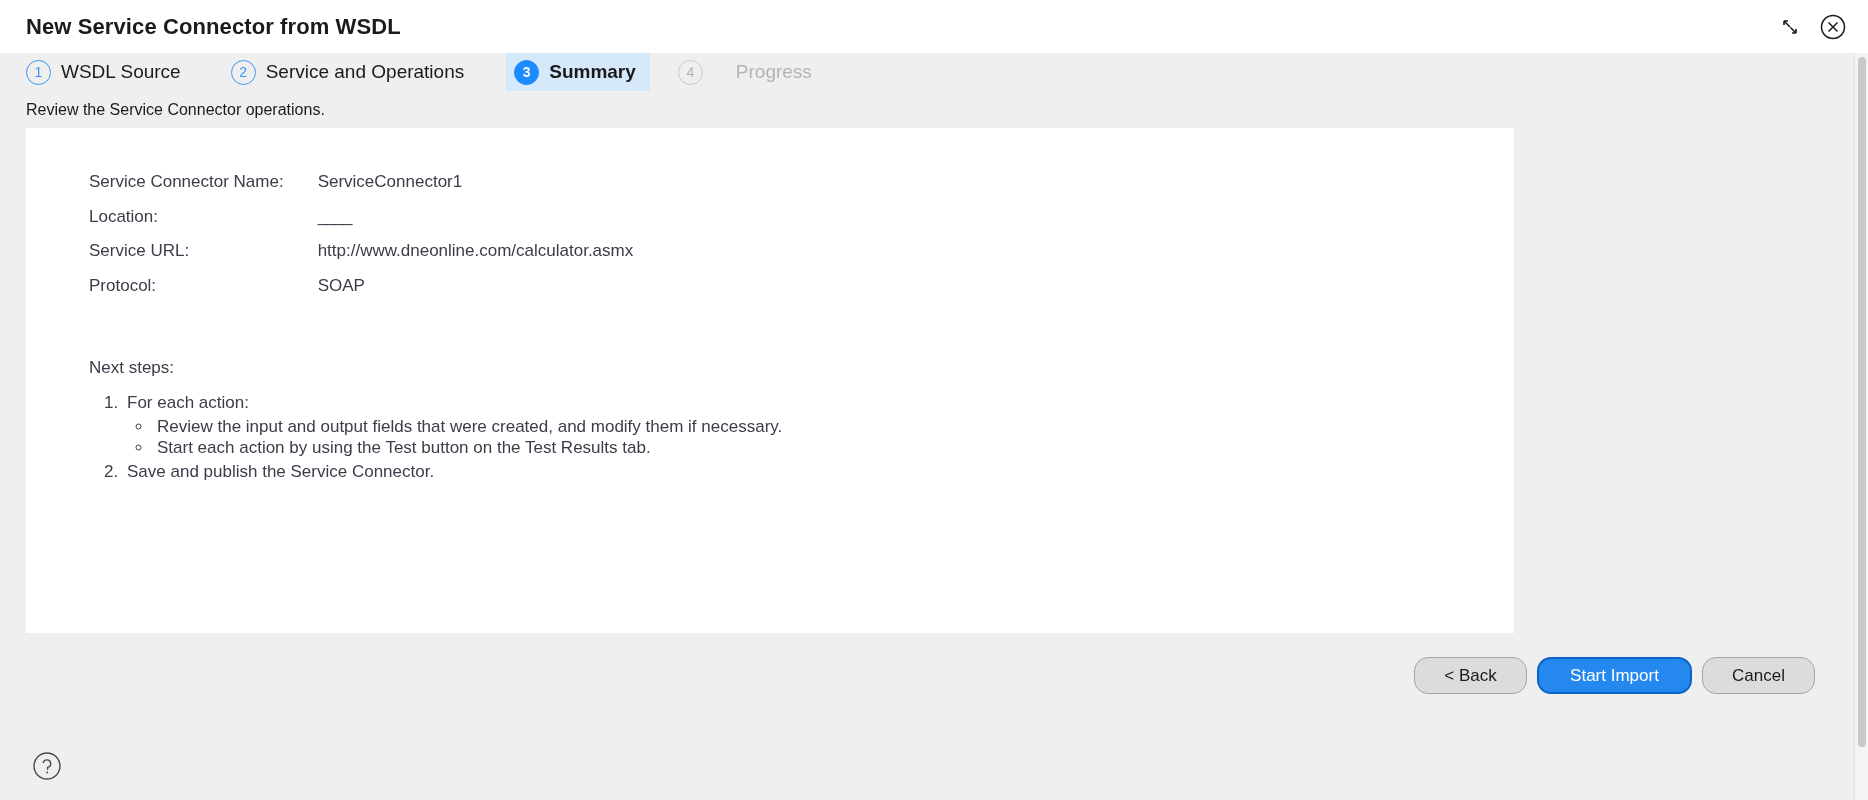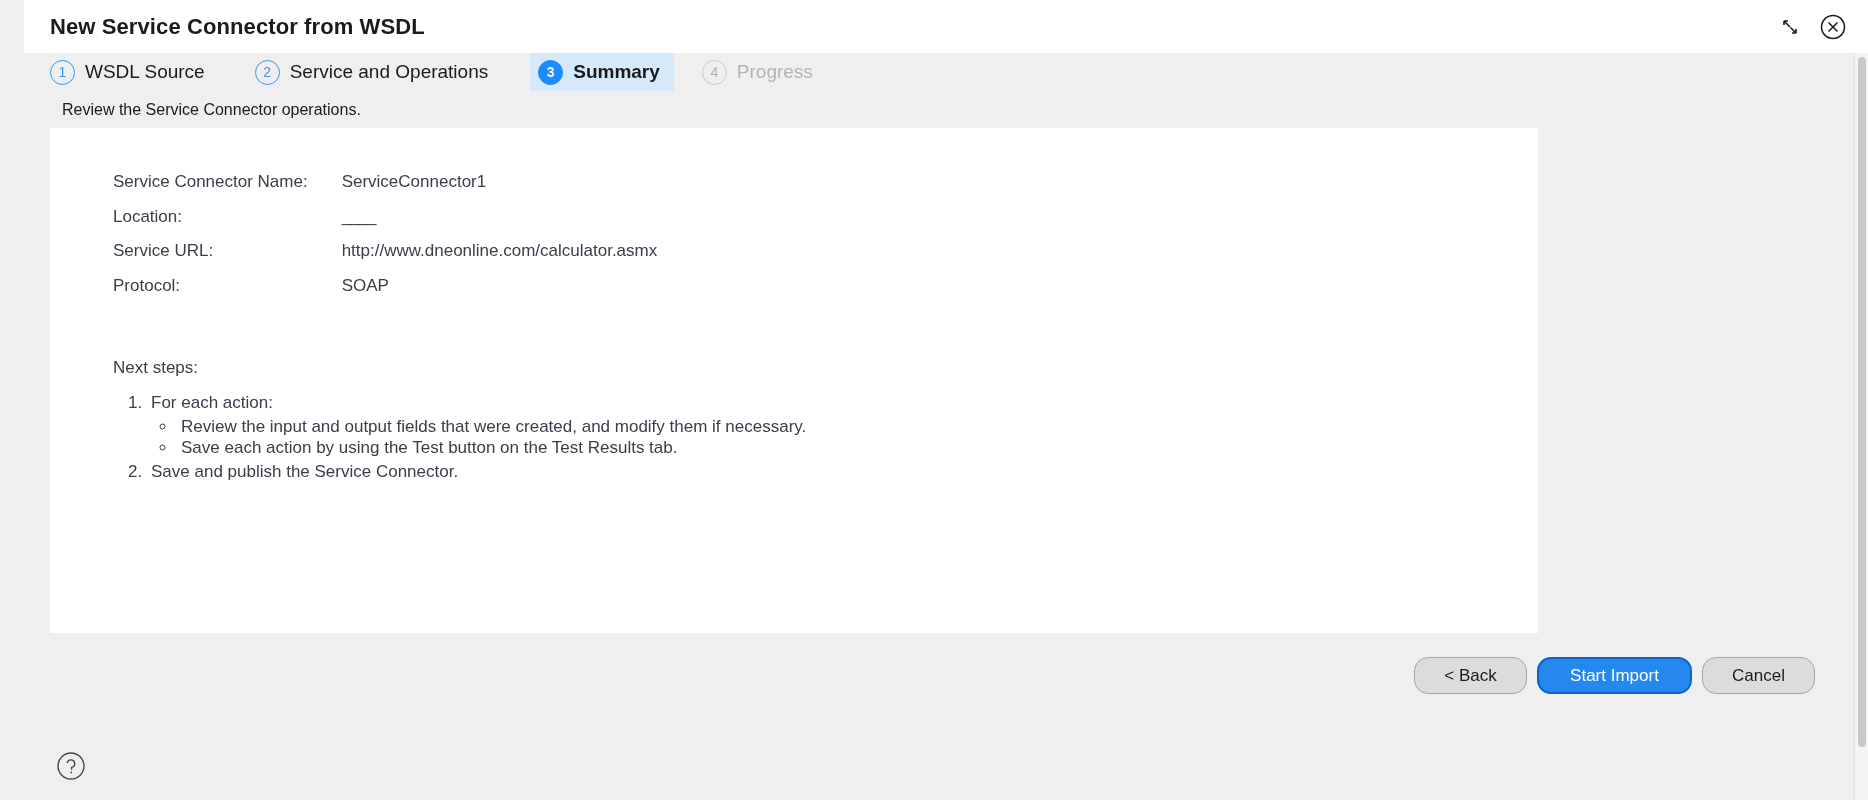--- a/index.html
+++ b/index.html
@@ -6,21 +6,21 @@
   html, body {
     width: 1868px; height: 800px;
     background: #ffffff;
     font-family: "Liberation Sans", sans-serif;
     overflow: hidden;
   }
   #app {
     position: relative;
     width: 1868px; height: 800px;
     background: #efefef;
-    display: flex; flex-direction: column; padding-left: 24px;
+    display: flex; flex-direction: column;
   }
 
   
   .titlebar {
     position: relative;
     height: 53px;
     background: #ffffff;
     flex: 0 0 53px;
     display: flex; align-items: center;
   }
@@ -82,34 +82,34 @@
   .step.disabled .step-num {
     border-color: #c9c9c9;
     color: #b4b4b4;
   }
   .step-label {
     font-size: 19px;
     color: #1b1b1b;
     white-space: nowrap;
   }
   .step.active .step-label { font-weight: bold; }
-  .step.disabled .step-label { color: #b4b4b4; }
+  .step.disabled .step-label { color: #b4b4b4; margin-left: 23px; }
 
   
   .body-area {
     flex: 1 1 auto;
     position: relative;
     background: #efefef;
     padding: 0 26px;
     display: flex; flex-direction: column;
   }
   .instruction {
     font-size: 16px;
     color: #1b1b1b;
-    margin: 10px 0 9px 12px;
+    margin: 10px 0 9px 0;
   }
   .panel {
     background: #ffffff;
     flex: 0 0 505px;
     width: 1488px;
     padding: 45px 0 0 63px;
     position: relative;
   }
 
   .kv-table { border-collapse: collapse; }
@@ -284,21 +284,21 @@
       </table>
 
 
       <div class="next-steps-head">Next steps:</div>
 
       <ol class="next-list">
         <li>
           <span>For each action:</span>
           <ul class="sub-list">
             <li>Review the input and output fields that were created, and modify them if necessary.</li>
-            <li>Save each action by using the Test button on the Test Results tab.</li>
+            <li>Start each action by using the Test button on the Test Results tab.</li>
           </ul>
         </li>
         <li>
           <span>Save and publish the Service Connector.</span>
         </li>
       </ol>
     </div>
   </div>
 
   <div class="footer">

